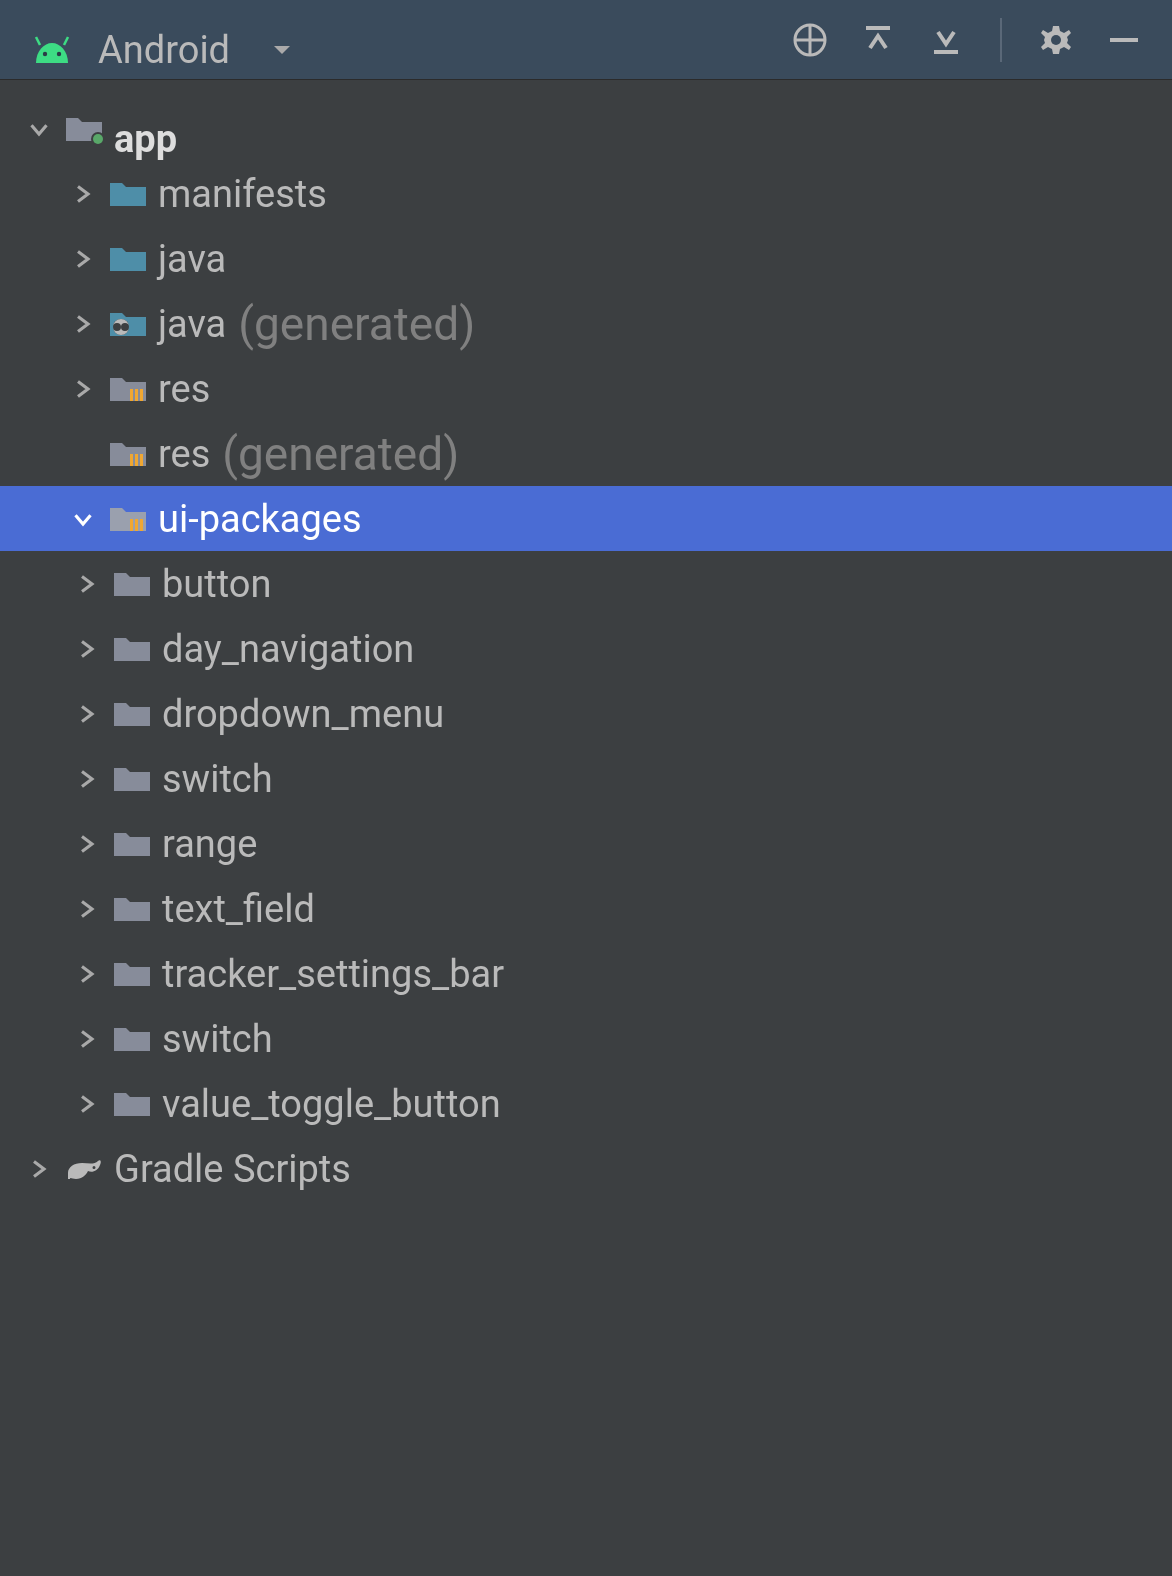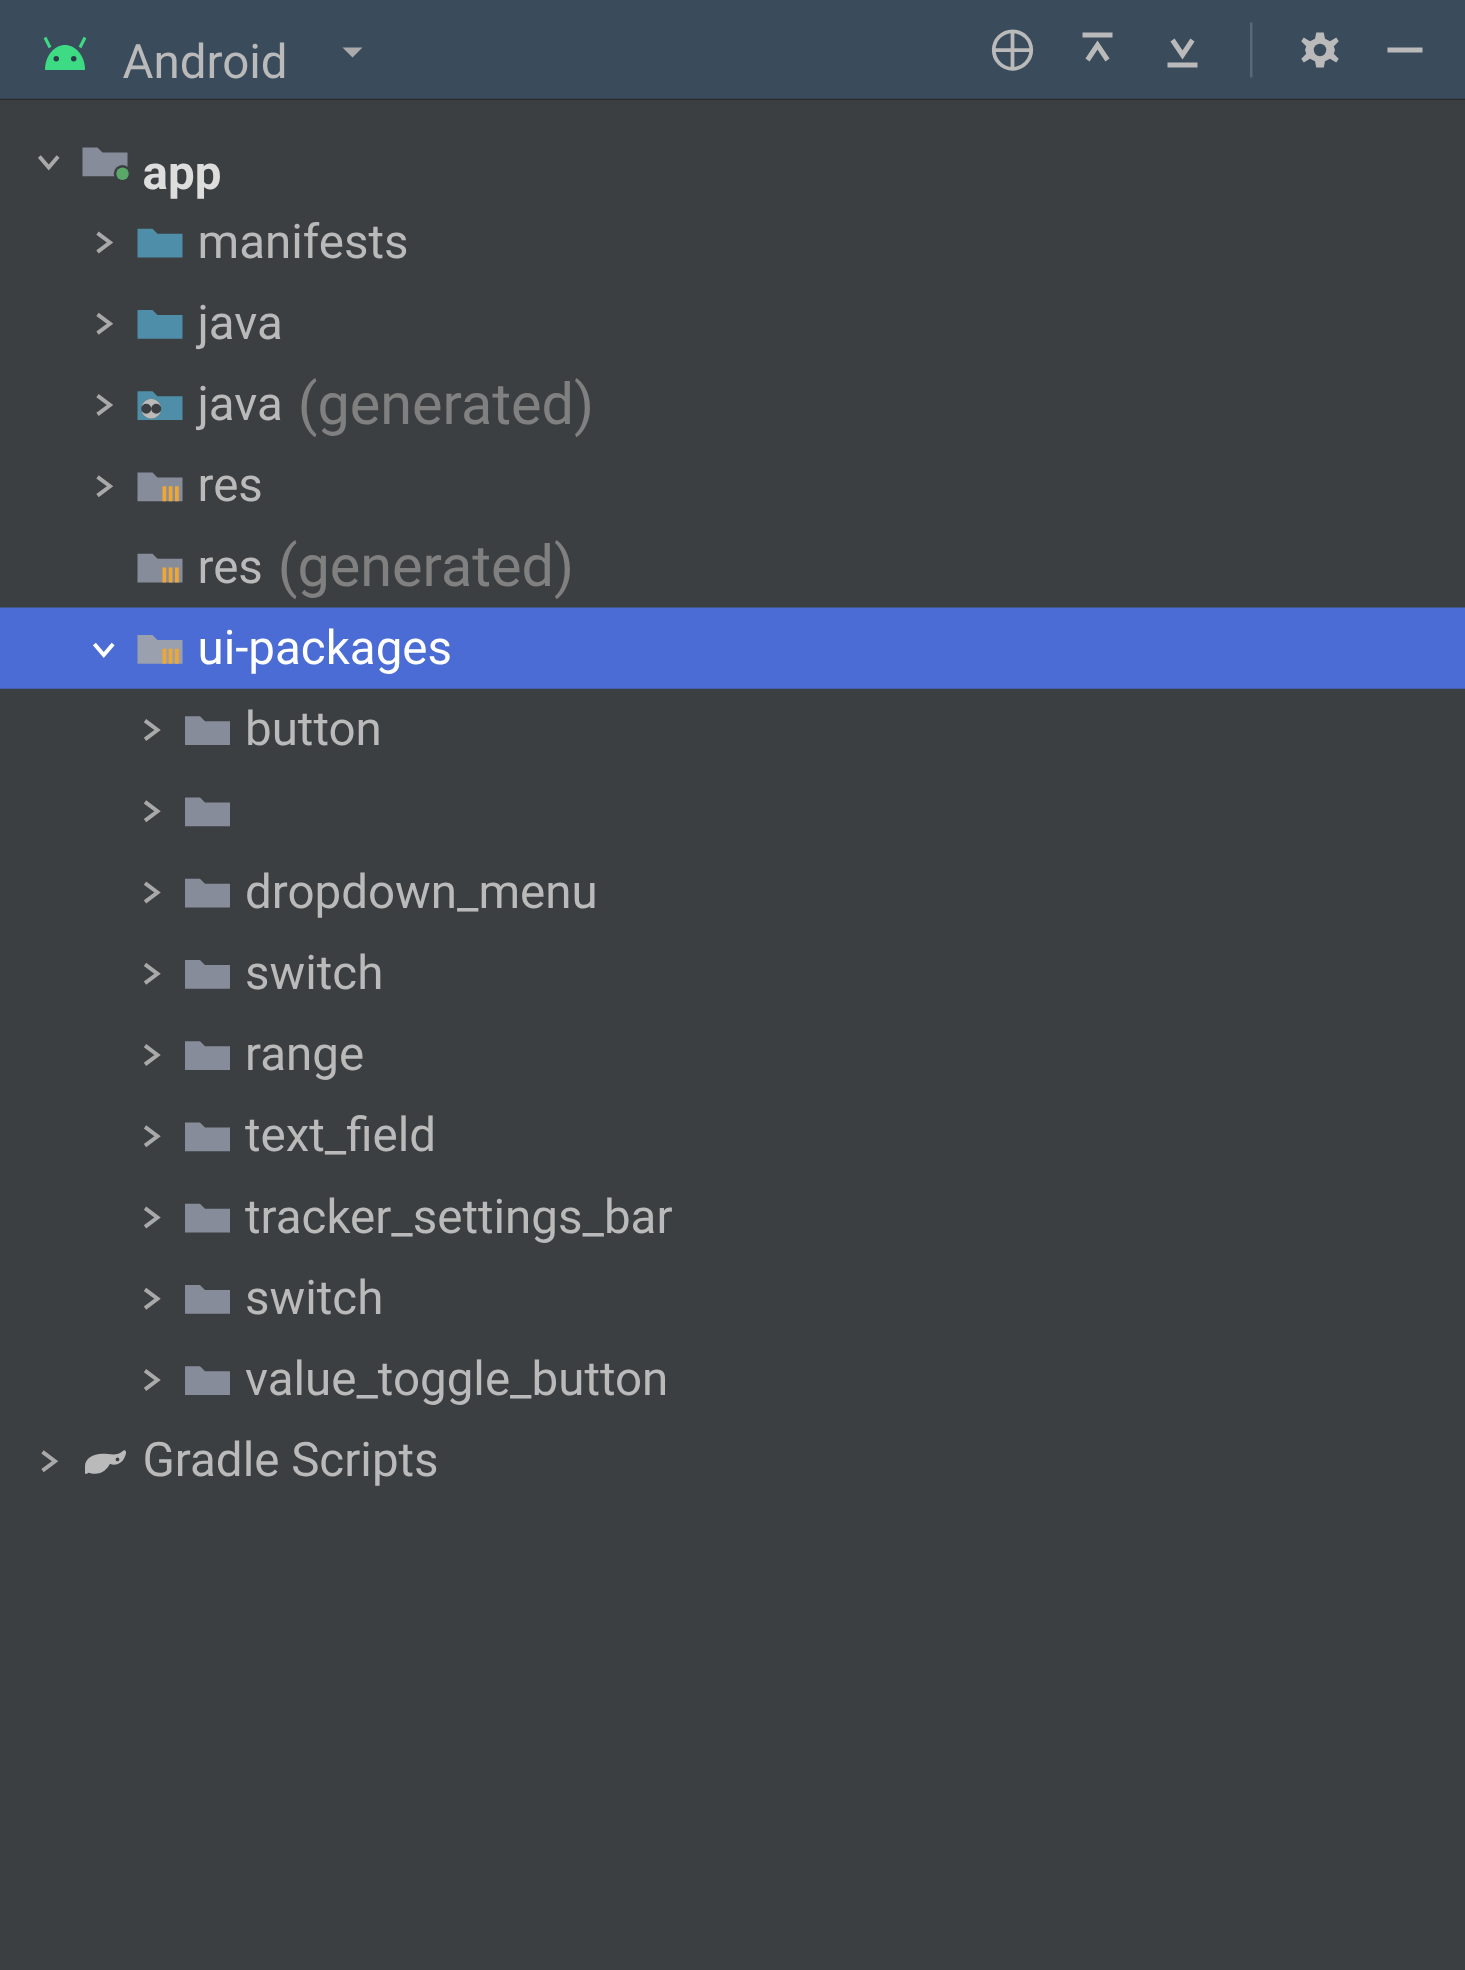--- a/index.html
+++ b/index.html
@@ -17,21 +17,21 @@
     .header {
       background: #3a4b5c;
       height: 80px;
       display: flex;
       align-items: center;
       padding: 0 30px;
       border-bottom: 1px solid #2b2b2b;
     }
     .header-left {
       display: flex;
-      align-items: flex-start;
+      align-items: center;
       gap: 24px;
       flex: 1;
       margin-top: 20px;
     }
     .android-icon {
       width: 44px;
       height: 30px;
       display: inline-block;
     }
     .view-label {
@@ -72,21 +72,21 @@
       display: flex;
       align-items: center;
       padding-left: 16px;
       cursor: pointer;
       white-space: nowrap;
     }
     .tree-row.selected {
       background: #4a6cd4;
     }
     .indent-1 { padding-left: 60px; }
-    .indent-2 { padding-left: 98px; }
+    .indent-2 { padding-left: 64px; }
     .expand-arrow {
       width: 46px;
       display: flex;
       align-items: center;
       justify-content: center;
       color: #a9a9a9;
       font-size: 28px;
     }
     .expand-spacer {
       width: 46px;
@@ -321,20 +321,21 @@
     <span class="expand-arrow">
         <svg width="20" height="20" viewBox="0 0 16 16">
           <use href="#chev-right"></use>
         </svg>
       </span>
     <span class="folder-icon" style="color:#878c9a">
         <svg width="40" height="32" viewBox="0 0 40 32">
           <use href="#folder-plain"></use>
         </svg>
       </span>
+    <span class="node-label">day_navigation</span>
   </div>
   <div class="tree-row indent-2">
     <span class="expand-arrow">
         <svg width="20" height="20" viewBox="0 0 16 16">
           <use href="#chev-right"></use>
         </svg>
       </span>
     <span class="folder-icon" style="color:#878c9a">
         <svg width="40" height="32" viewBox="0 0 40 32">
           <use href="#folder-plain"></use>

